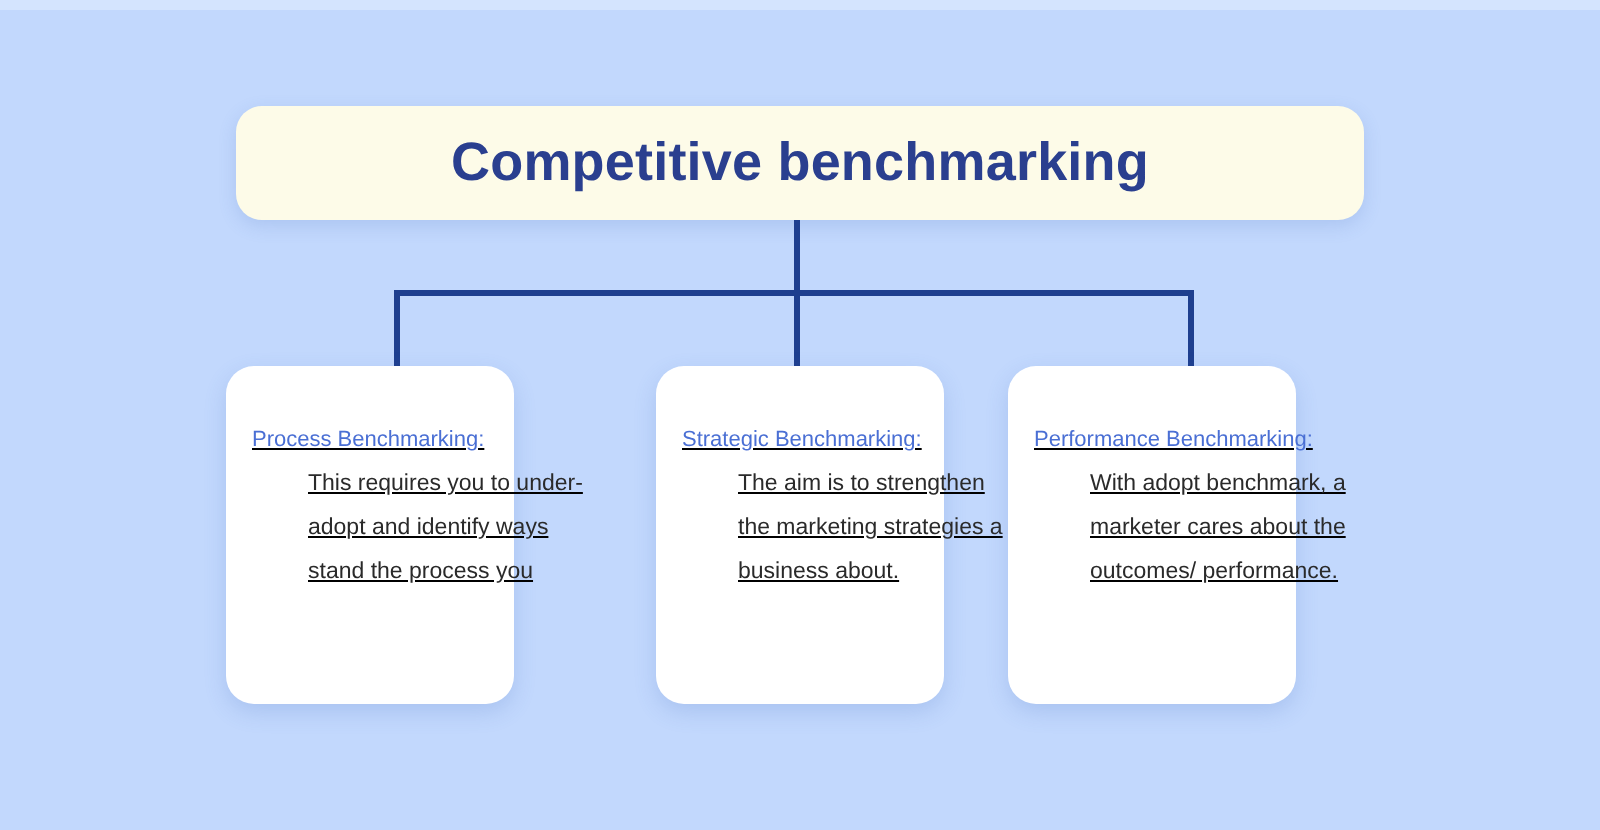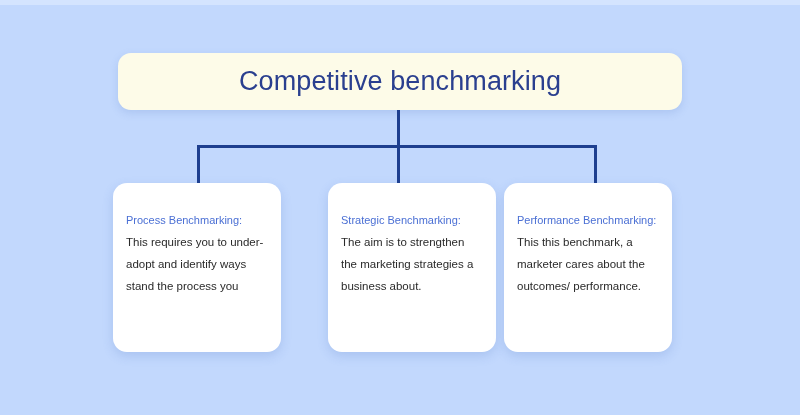--- a/index.html
+++ b/index.html
@@ -38,20 +38,21 @@
     left: 118px;
     top: 53px;
     width: 564px;
     height: 57px;
     background: #fdfbe8;
     border-radius: 13px;
     box-shadow: 0 3px 9px rgba(70, 110, 190, 0.18);
     display: flex;
     align-items: center;
     justify-content: center;
+    font-weight: bold;
   }
   #title-text {
     font-size: 27px;
     line-height: 1;
     color: #2a3f8f;
     letter-spacing: 0.1px;
     white-space: nowrap;
   }
 
   
@@ -93,42 +94,44 @@
 
   
   #cards {
     position: absolute;
     left: 113px;
     top: 183px;
   }
   .card {
     position: absolute;
     top: 0;
-    width: 168px;
+    width: 144px;
     height: 169px;
     background: #ffffff;
     border-radius: 14px;
     box-shadow: 0 4px 11px rgba(70, 110, 190, 0.20);
     box-sizing: border-box;
     padding: 26px 13px 0 13px;
+    text-decoration: underline;
   }
   #card-0 { left: 0px; }
   #card-1 { left: 215px; }
   #card-2 { left: 391px; }
 
   .card-heading {
     font-size: 11px;
     line-height: 22px;
     color: #4a6fd4;
     white-space: nowrap;
   }
   .card-body {
     font-size: 11.5px;
     line-height: 22px;
     color: #2a2a2a;
+    margin-left: 28px;
   }
   .card-body-line { display: block; white-space: nowrap; }
 </style>
 </head>
 <body>
 
 <div id="canvas">
 
   <div id="top-band"></div>
 
@@ -158,20 +161,20 @@
       <div class="card-body">
         <span class="card-body-line">The aim is to strengthen</span>
         <span class="card-body-line">the marketing strategies a</span>
         <span class="card-body-line">business about.</span>
       </div>
     </div>
 
     <div class="card" id="card-2">
       <div class="card-heading">Performance Benchmarking:</div>
       <div class="card-body">
-        <span class="card-body-line">This this benchmark, a</span>
+        <span class="card-body-line">With adopt benchmark, a</span>
         <span class="card-body-line">marketer cares about the</span>
         <span class="card-body-line">outcomes/ performance.</span>
       </div>
     </div>
 
   </div>
 </div>
 
 </body></html>

